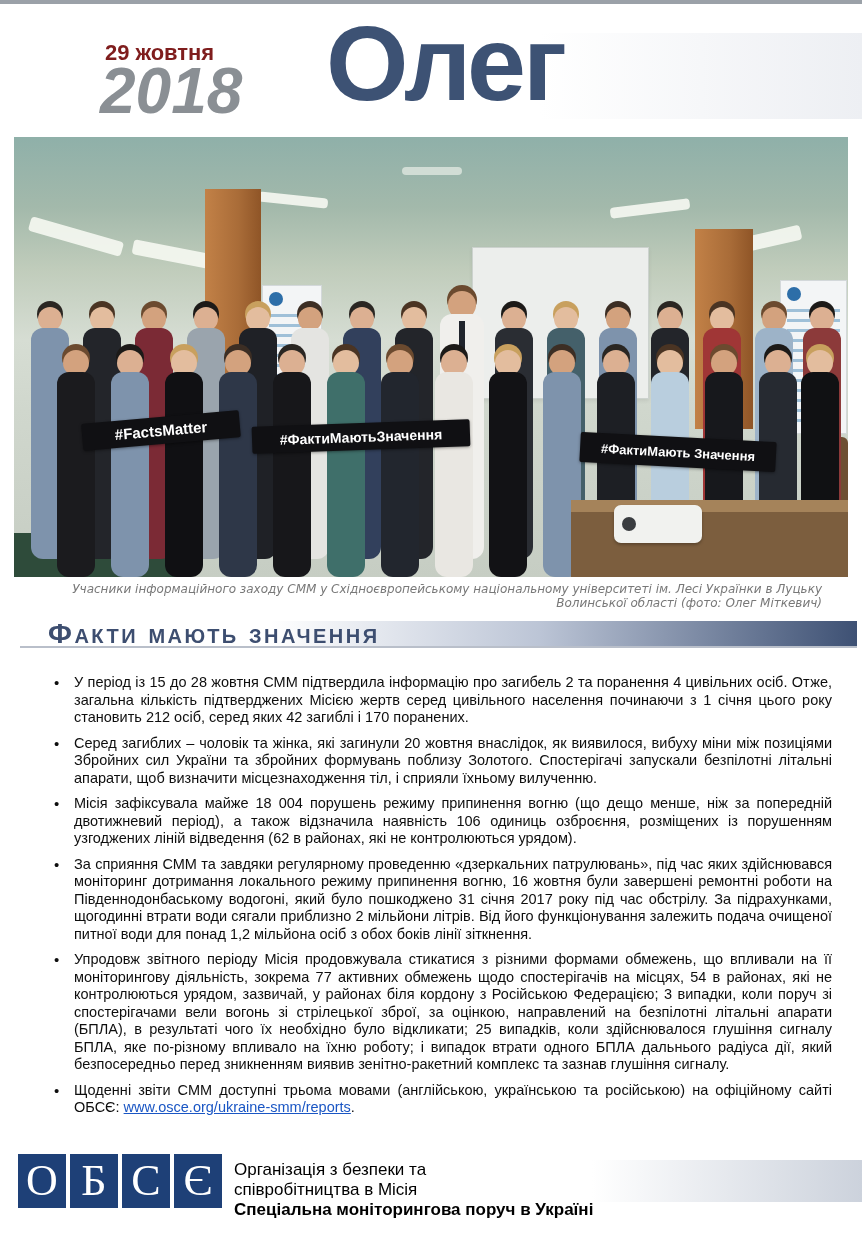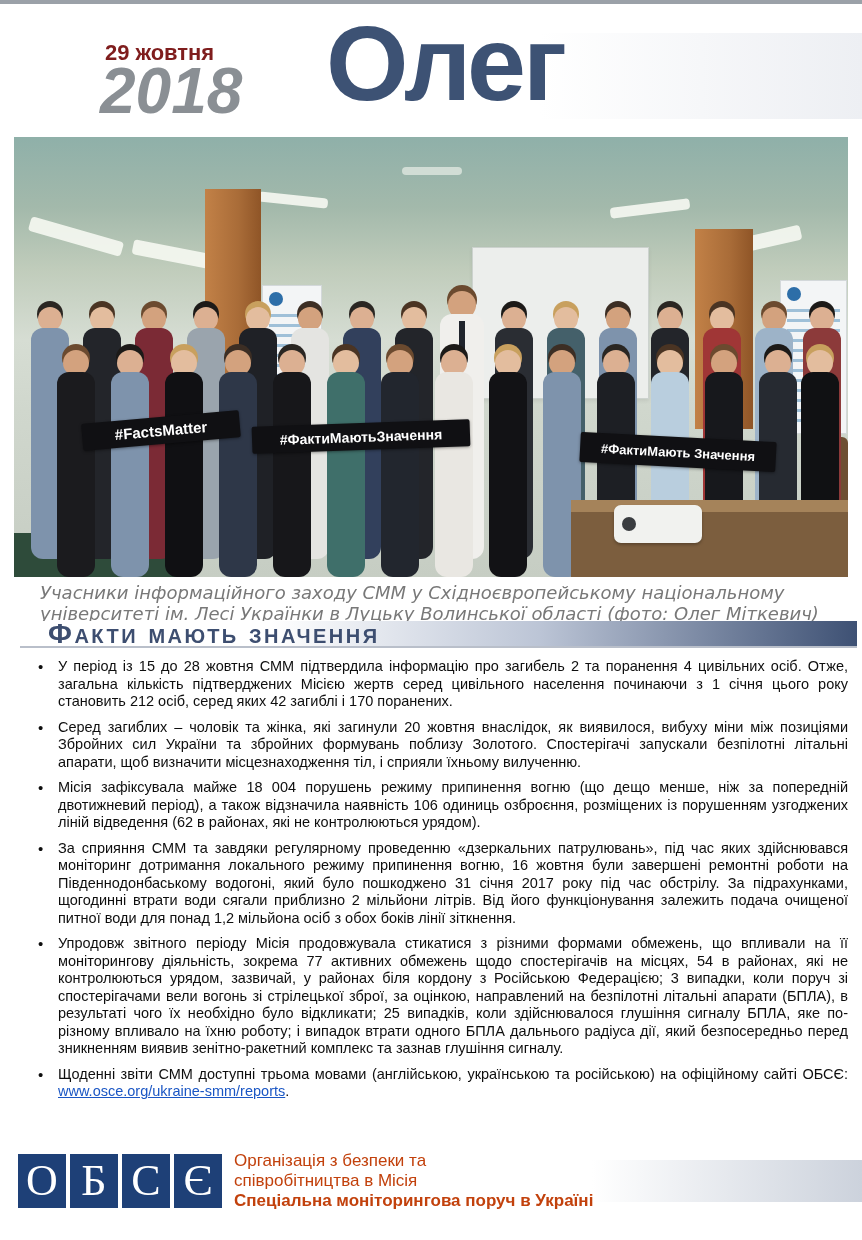--- a/index.html
+++ b/index.html
@@ -47,48 +47,48 @@
   .projector .lens{position:absolute;left:8px;top:12px;width:14px;height:14px;border-radius:50%;background:#3a3d40;}
   .chair{position:absolute;left:788px;top:300px;width:46px;height:64px;background:#6e4f33;border-radius:6px 6px 0 0;}
   .sign{position:absolute;background:#101013;color:#ffffff;font-weight:bold;
         display:flex;align-items:center;justify-content:center;white-space:nowrap;
         box-shadow:0 1px 3px rgba(0,0,0,.4);border-radius:2px;}
   .sign-left{left:68px;top:280px;width:158px;height:27px;font-size:15px;transform:rotate(-5deg);}
   .sign-center{left:238px;top:286px;width:218px;height:27px;font-size:14px;transform:rotate(-2deg);}
   .sign-right{left:566px;top:300px;width:196px;height:30px;font-size:13px;transform:rotate(3deg);}
 
   
-  .caption{position:absolute;top:582px;left:40px;width:782px;text-align:left;
-        font-style:italic;color:#787878;font-size:18px;line-height:1.18;
+  .caption{position:absolute;top:582px;left:40px;width:782px;text-align:right;
+        font-style:italic;color:#787878;font-size:12px;line-height:1.18;
         font-family:"DejaVu Sans",sans-serif;}
 
   
   .heading-bar{position:absolute;top:621px;left:20px;width:837px;height:25px;
         background:linear-gradient(90deg,#ffffff 0%,#ffffff 30%,#bcc5d6 62%,#3e5174 100%);
         border-bottom:2px solid #b9bfca;}
   .heading-text{position:absolute;left:28px;top:-3px;font-size:28px;font-weight:bold;color:#3d4e70;
         letter-spacing:2.5px;font-variant:small-caps;white-space:nowrap;}
 
   
   .bullets{position:absolute;top:658px;left:36px;width:812px;}
-  .bullets ul{margin:0;padding:0;list-style:none;}
+  .bullets ul{margin:16px;padding:0;list-style:none;}
   .bullets li{position:relative;padding-left:22px;margin-bottom:8px;font-size:14.5px;
         line-height:17.5px;text-align:justify;color:#0e0e0e;}
   .bullets li::before{content:"\2022";position:absolute;left:2px;top:0;font-size:15px;color:#0e0e0e;}
   .bullets a{color:#1a56c4;}
 
   
   .footer{position:absolute;top:1150px;left:0;width:862px;height:72px;}
   .footer-grad{position:absolute;left:592px;top:10px;width:270px;height:42px;
         background:linear-gradient(90deg,#ffffff 0%,#ccd2dc 100%);}
   .logo{position:absolute;left:18px;top:4px;display:flex;gap:4px;}
   .logo .sq{width:48px;height:54px;background:#1e4077;color:#ffffff;
         font-family:"Liberation Serif",serif;font-size:44px;line-height:1;
         display:flex;align-items:center;justify-content:center;}
-  .org{position:absolute;left:234px;top:1px;font-size:17px;line-height:20px;color:#c2410c;}
+  .org{position:absolute;left:234px;top:10px;font-size:17px;line-height:20px;color:#000000;}
   .org .mission{font-weight:bold;}
 </style>
 </head>
 <body>
 
 <div class="page">
 
   <div class="topbar"></div>
   <div class="header-panel"></div>
 

